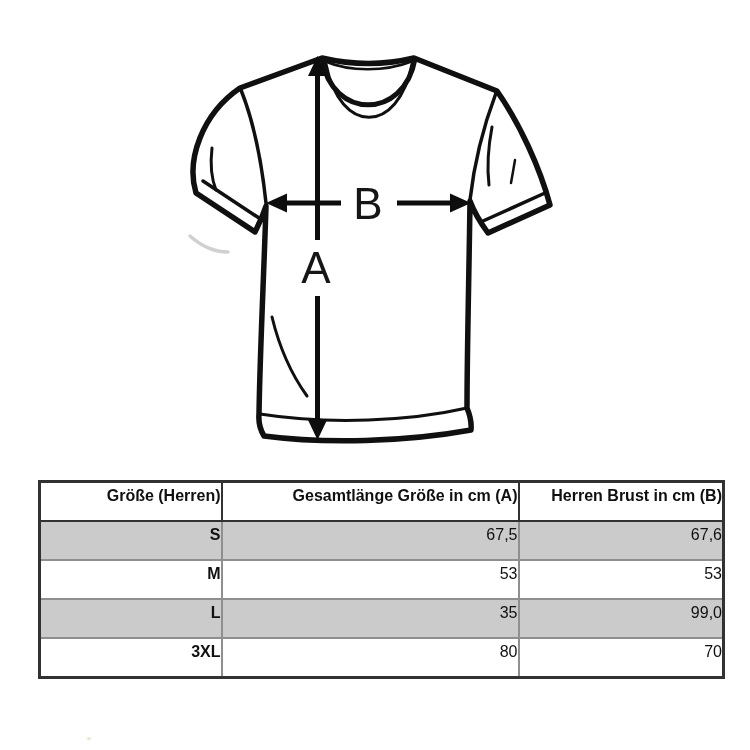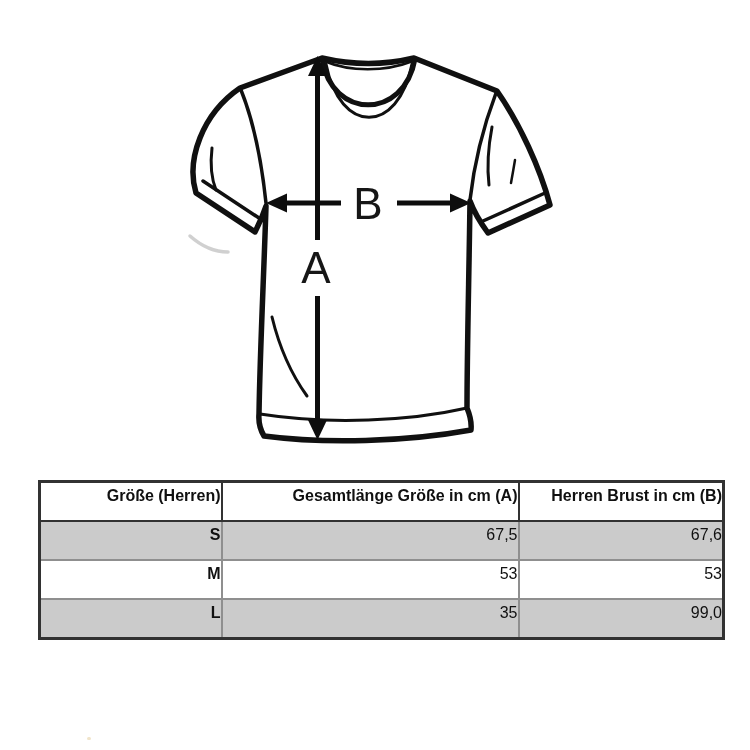--- a/index.html
+++ b/index.html
@@ -152,17 +152,22 @@
         <tr>
           <td>M</td>
           <td>53</td>
           <td>53</td>
         </tr>
         <tr class="stripe">
           <td>L</td>
           <td>35</td>
           <td>99,0</td>
         </tr>
+        <tr>
+          <td>3XL</td>
+          <td>80</td>
+          <td>70</td>
+        </tr>
       </tbody>
   </table>
 
   <div class="speck"></div>
 </div>
 
 </body></html>

